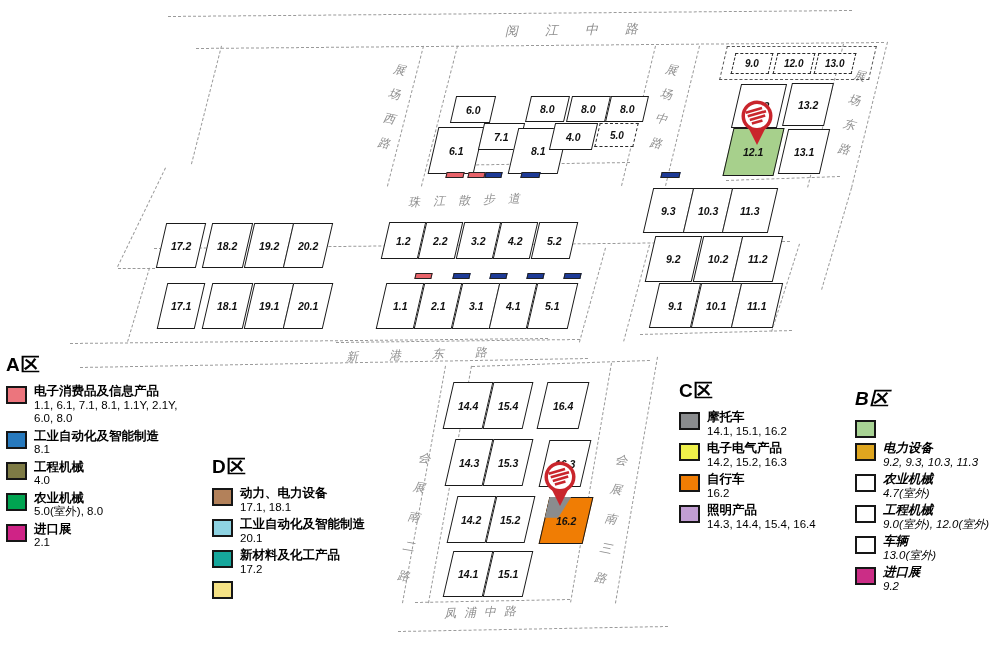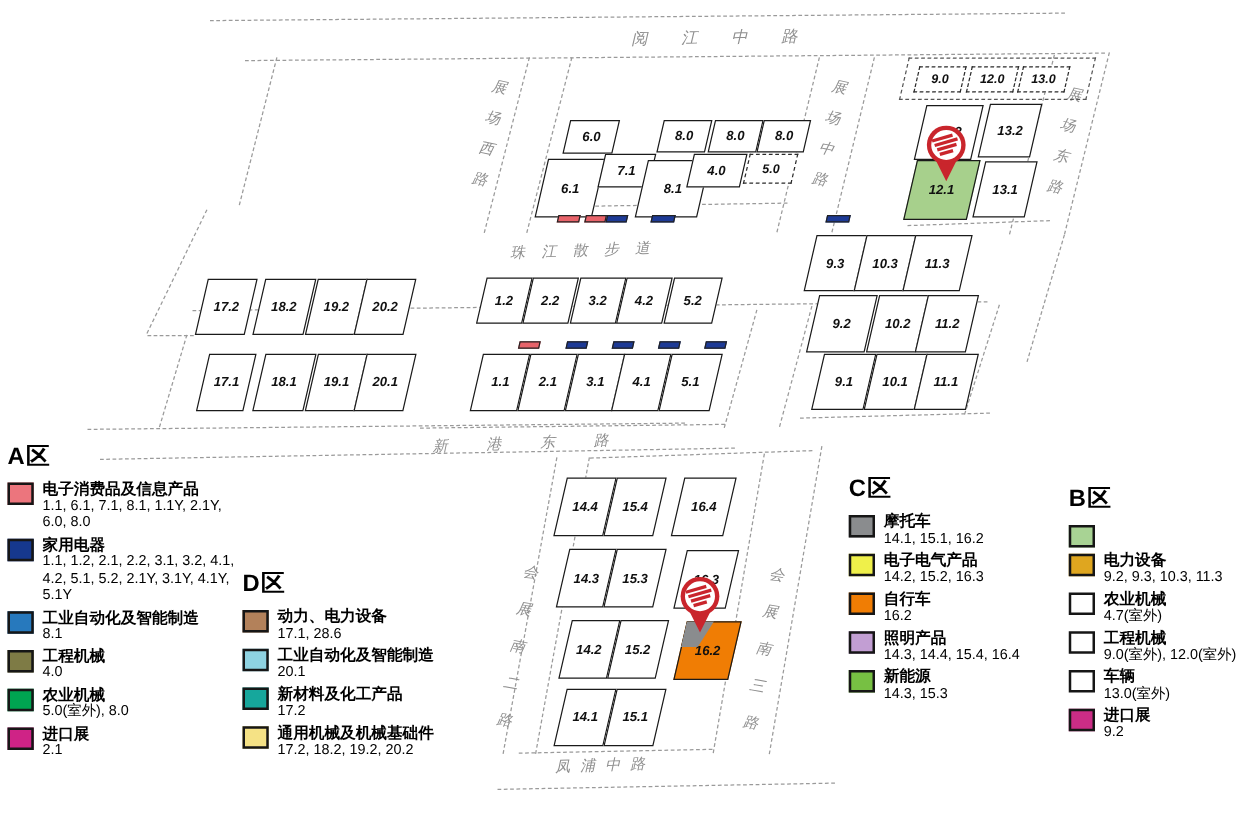--- a/index.html
+++ b/index.html
@@ -32,27 +32,20 @@
     <div class="ltitle">A区</div>
     <div class="litems">
         <div class="litem">
           <span class="swatch" style="background: rgb(236, 117, 125);"></span>
           <div>
             <div class="lname">电子消费品及信息产品</div>
             <div class="lhalls">1.1, 6.1, 7.1, 8.1, 1.1Y, 2.1Y, 6.0, 8.0</div>
           </div>
         </div>
         <div class="litem">
-          <span class="swatch" style="background: rgb(22, 56, 142);"></span>
-          <div>
-            <div class="lname">家用电器</div>
-            <div class="lhalls">1.1, 1.2, 2.1, 2.2, 3.1, 3.2, 4.1, 4.2, 5.1, 5.2, 2.1Y, 3.1Y, 4.1Y, 5.1Y</div>
-          </div>
-        </div>
-        <div class="litem">
           <span class="swatch" style="background: rgb(39, 121, 189);"></span>
           <div>
             <div class="lname">工业自动化及智能制造</div>
             <div class="lhalls">8.1</div>
           </div>
         </div>
         <div class="litem">
           <span class="swatch" style="background: rgb(126, 123, 69);"></span>
           <div>
             <div class="lname">工程机械</div>
@@ -68,50 +61,46 @@
         </div>
         <div class="litem">
           <span class="swatch" style="background: rgb(207, 35, 134);"></span>
           <div>
             <div class="lname">进口展</div>
             <div class="lhalls">2.1</div>
           </div>
         </div>
       </div>
   </div>
-  <div class="legend" id="legend-d" style="left:194px;top:454px;width:212px;">
+  <div class="legend" id="legend-d" style="left:212px;top:454px;width:212px;">
     <div class="ltitle">D区</div>
     <div class="litems">
         <div class="litem">
           <span class="swatch" style="background: rgb(179, 129, 90);"></span>
           <div>
             <div class="lname">动力、电力设备</div>
-            <div class="lhalls">17.1, 28.6</div>
+            <div class="lhalls">17.1, 18.1</div>
           </div>
         </div>
         <div class="litem">
           <span class="swatch" style="background: rgb(142, 211, 226);"></span>
           <div>
             <div class="lname">工业自动化及智能制造</div>
             <div class="lhalls">20.1</div>
           </div>
         </div>
         <div class="litem">
           <span class="swatch" style="background: rgb(22, 167, 156);"></span>
           <div>
             <div class="lname">新材料及化工产品</div>
             <div class="lhalls">17.2</div>
           </div>
         </div>
         <div class="litem">
           <span class="swatch" style="background: rgb(245, 226, 133);"></span>
-          <div>
-            <div class="lname">通用机械及机械基础件</div>
-            <div class="lhalls">17.2, 18.2, 19.2, 20.2</div>
-          </div>
         </div>
       </div>
   </div>
   <div class="legend" id="legend-c" style="left:679px;top:378px;width:176px;">
     <div class="ltitle">C区</div>
     <div class="litems">
         <div class="litem">
           <span class="swatch" style="background: rgb(138, 140, 142);"></span>
           <div>
             <div class="lname">摩托车</div>
@@ -132,30 +121,23 @@
             <div class="lhalls">16.2</div>
           </div>
         </div>
         <div class="litem">
           <span class="swatch" style="background: rgb(194, 158, 211);"></span>
           <div>
             <div class="lname">照明产品</div>
             <div class="lhalls">14.3, 14.4, 15.4, 16.4</div>
           </div>
         </div>
-        <div class="litem">
-          <span class="swatch" style="background: rgb(119, 192, 67);"></span>
-          <div>
-            <div class="lname">新能源</div>
-            <div class="lhalls">14.3, 15.3</div>
-          </div>
-        </div>
       </div>
   </div>
-  <div class="legend" id="legend-b" style="left:855px;top:386px;width:145px;">
+  <div class="legend" id="legend-b" style="left:855px;top:386px;width:145px;font-style:italic;">
     <div class="ltitle">B区</div>
     <div class="litems">
         <div class="litem">
           <span class="swatch" style="background: rgb(168, 211, 148);"></span>
         </div>
         <div class="litem">
           <span class="swatch" style="background: rgb(223, 166, 31);"></span>
           <div>
             <div class="lname">电力设备</div>
             <div class="lhalls">9.2, 9.3, 10.3, 11.3</div>

